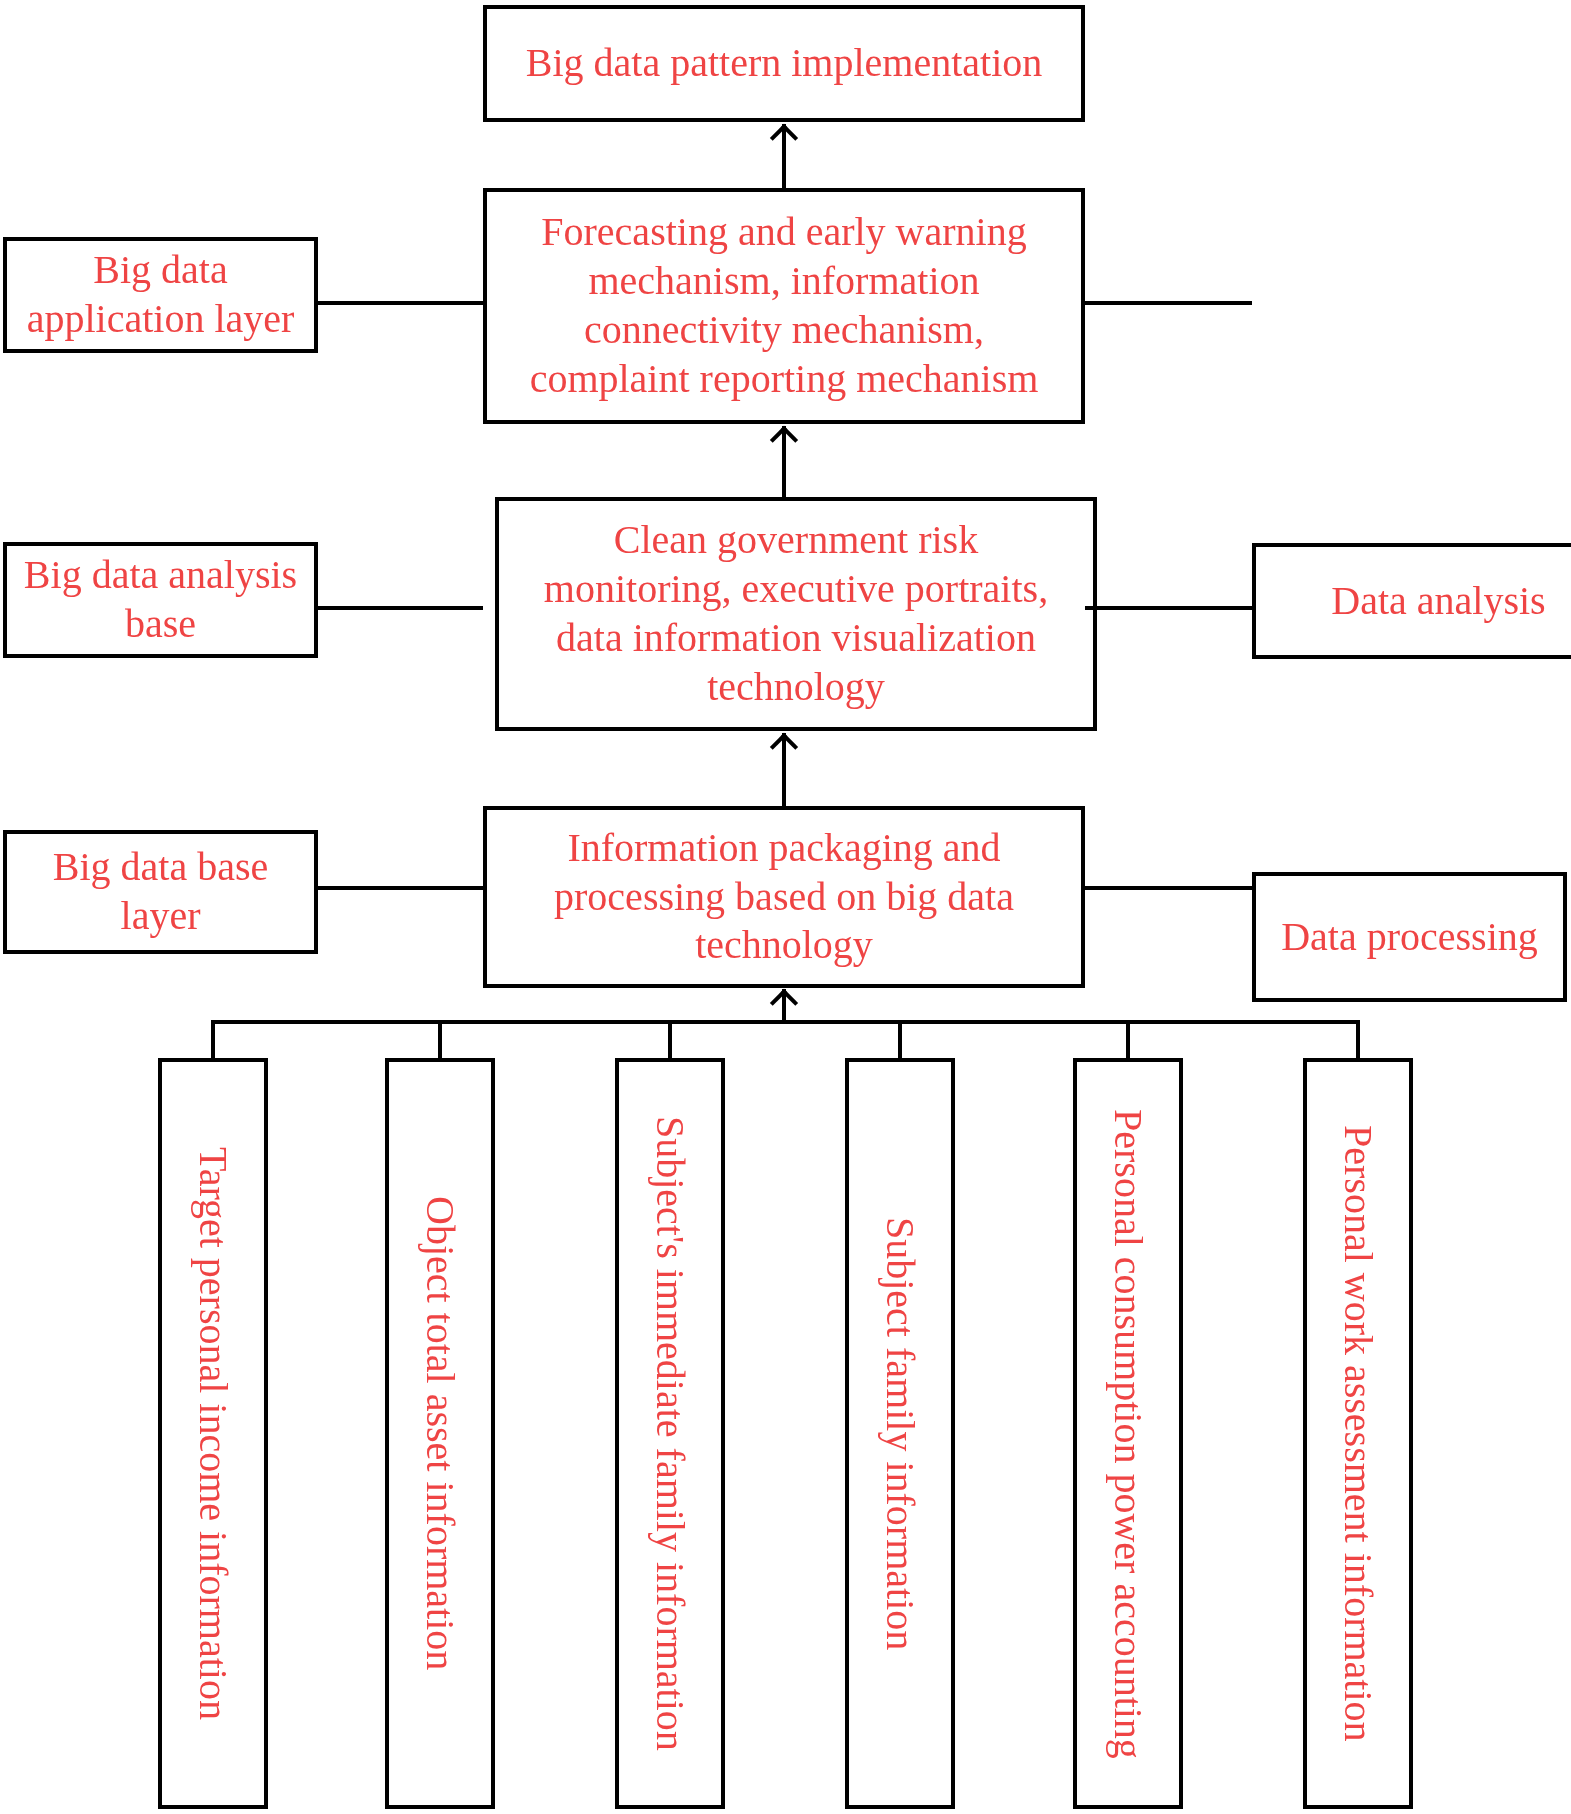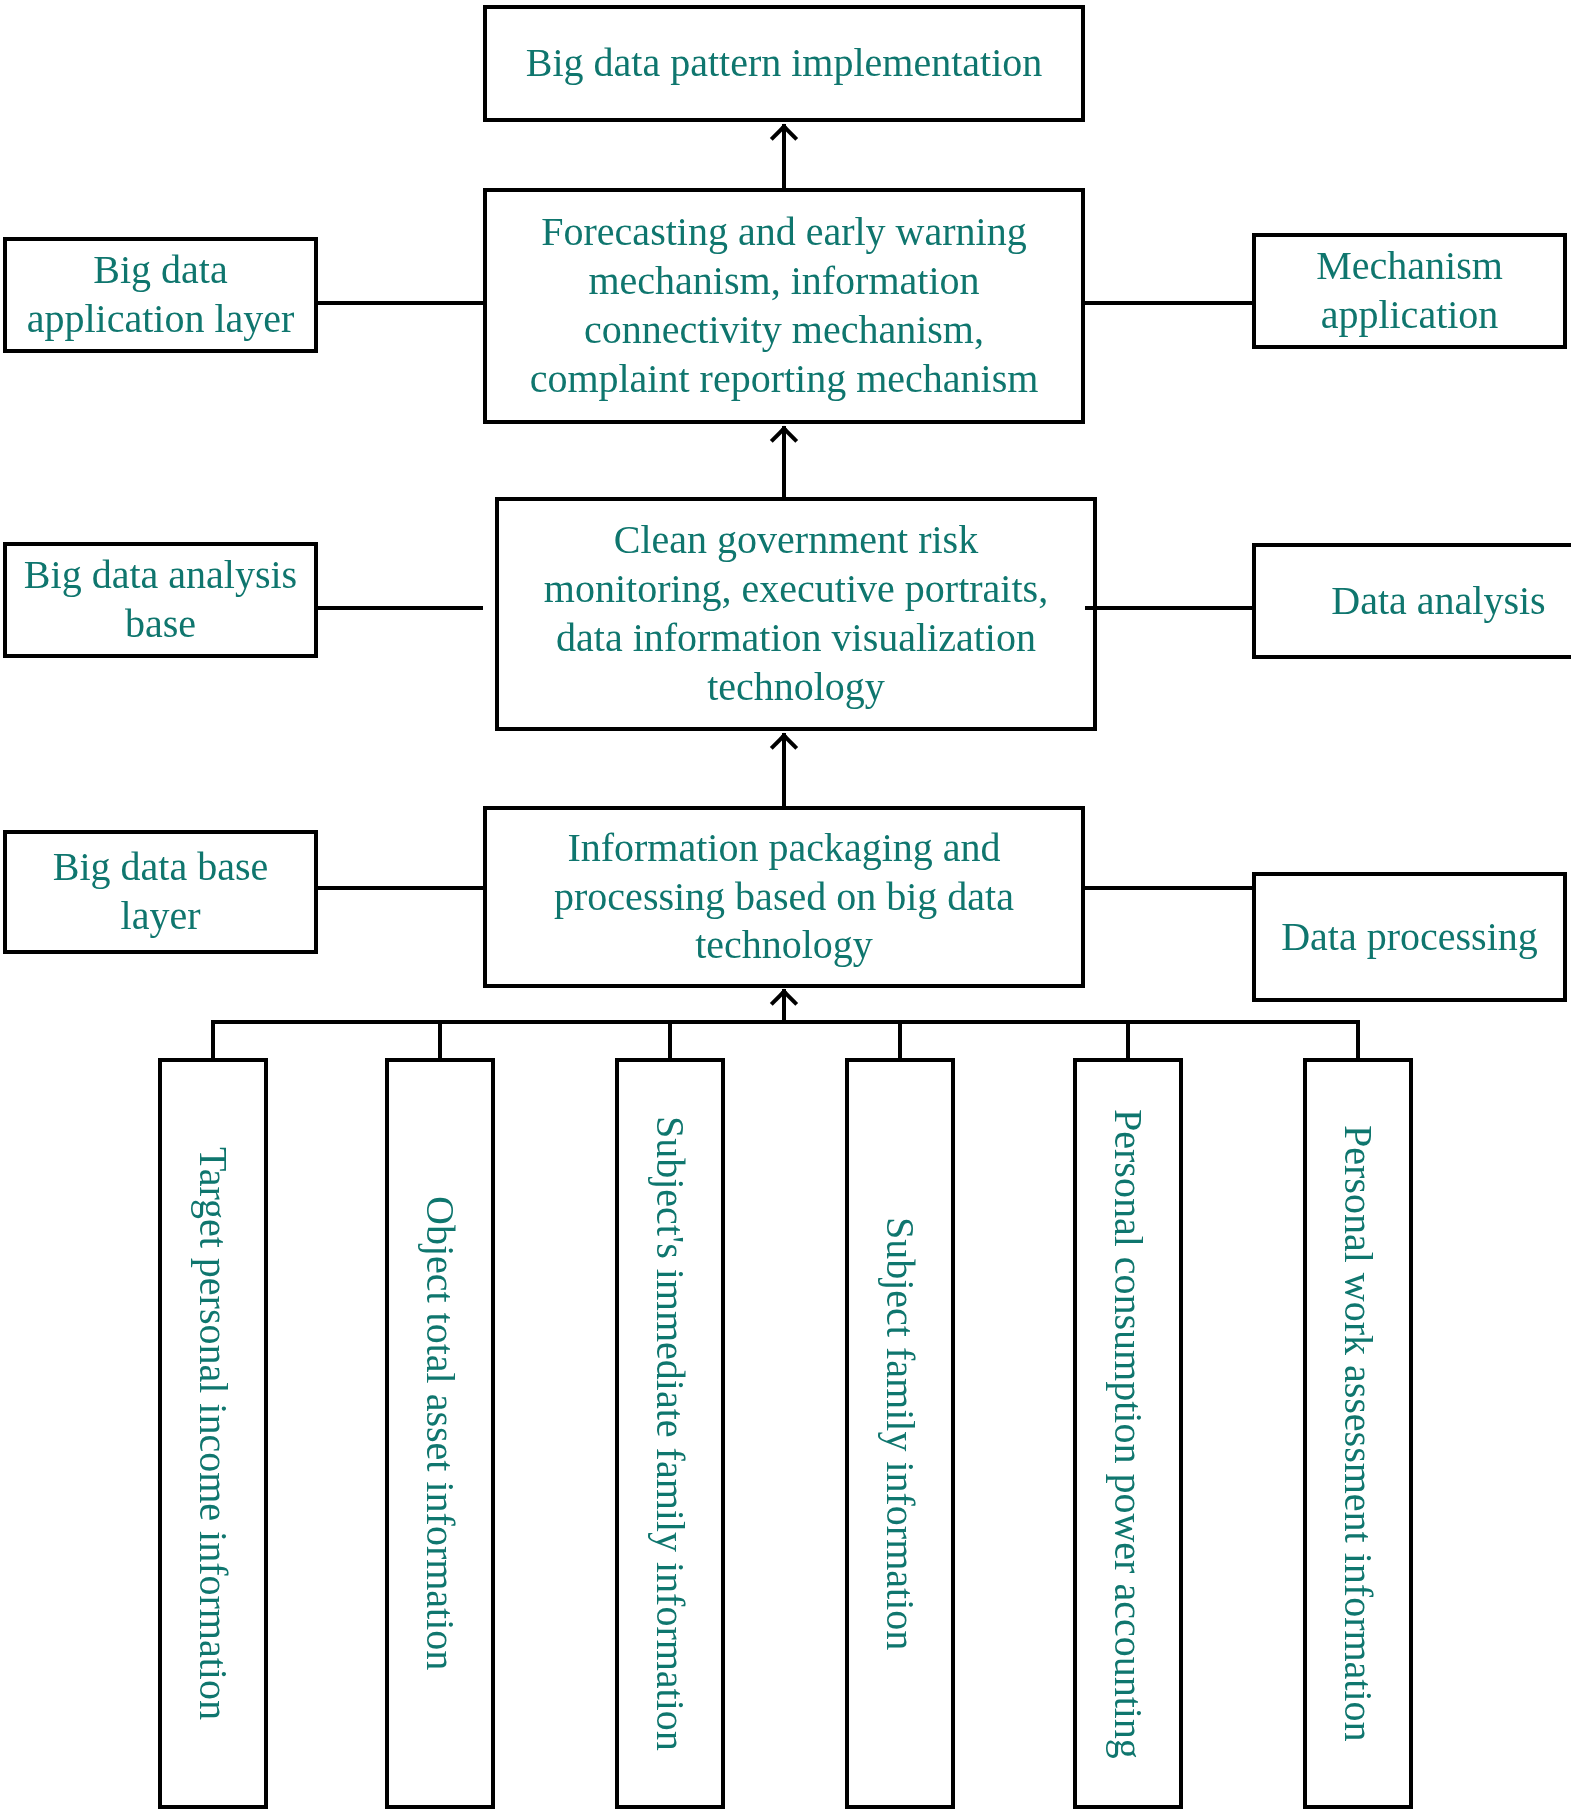--- a/index.html
+++ b/index.html
@@ -2,21 +2,21 @@
 <html><head>
 <meta charset="utf-8">
 <style>
   html, body { margin: 0; padding: 0; background: #ffffff; }
   .canvas {
     position: relative;
     width: 1571px;
     height: 1814px;
     background: #ffffff;
     font-family: "Liberation Serif", "DejaVu Serif", serif;
-    color: #0f766e;
+    color: #ef4444;
   }
   .box {
     position: absolute;
     border: 4px solid #000000;
     background: #ffffff;
     display: flex;
     align-items: center;
     justify-content: center;
     text-align: center;
     box-sizing: border-box;
@@ -81,23 +81,20 @@
   </div>
 
   <div class="box side-box" style="left:3px; top:542px; width:315px; height:116px;">
     <span>Big data analysis base</span>
   </div>
 
   <div class="box side-box" style="left:3px; top:830px; width:315px; height:124px;">
     <span>Big data base layer</span>
   </div>
 
-  <div class="box side-box" style="left:1252px; top:233px; width:315px; height:116px;">
-    <span>Mechanism application</span>
-  </div>
 
   <div class="box side-box" style="left:1252px; top:543px; width:373px; height:116px;">
     <span>Data analysis</span>
   </div>
 
   <div class="box side-box" style="left:1252px; top:826px; width:315px; height:130px;margin-top:46px;">
     <span>Data processing</span>
   </div>
 
   <div class="hline" style="left:318px; top:301px; width:165px;"></div>

